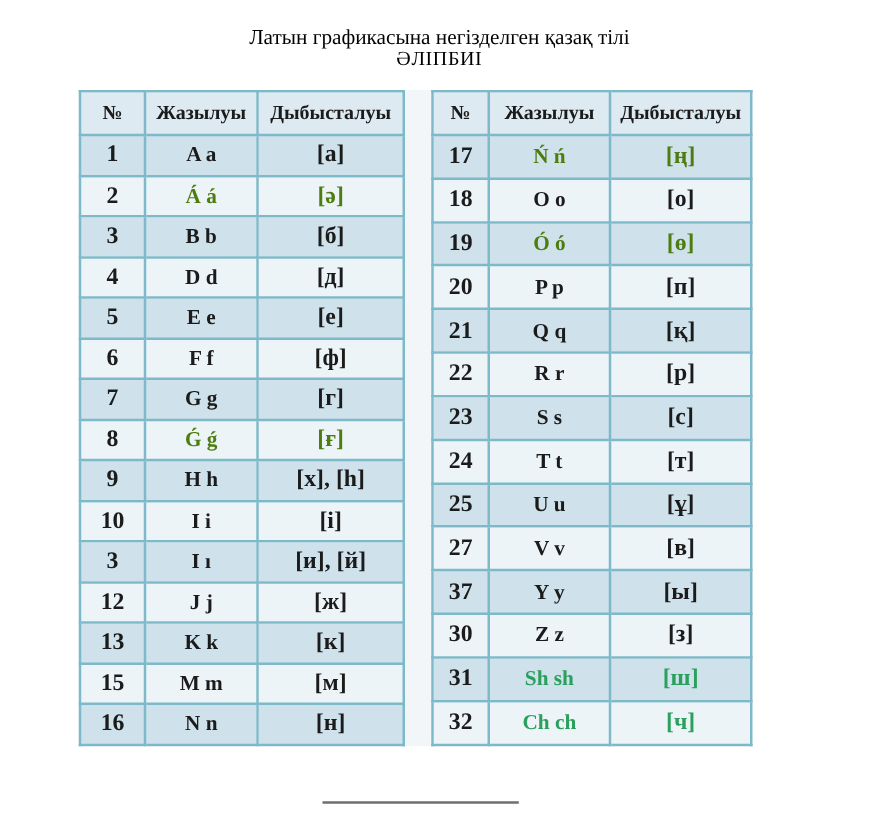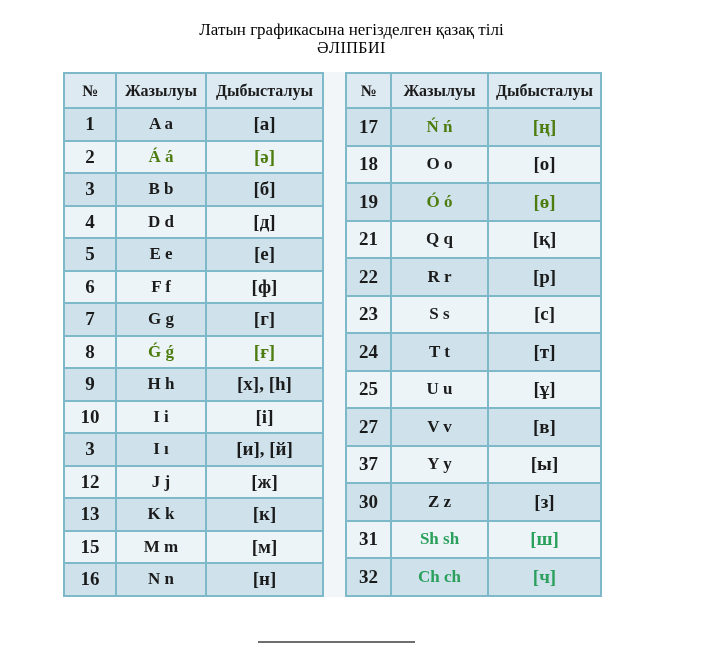--- a/index.html
+++ b/index.html
@@ -183,20 +183,25 @@
         <td class="num">18</td>
         <td class="letters">O o</td>
         <td class="sound">[о]</td>
       </tr>
       <tr data-color="red">
         <td class="num">19</td>
         <td class="letters">Ó ó</td>
         <td class="sound">[ө]</td>
       </tr>
       <tr data-color="black">
+        <td class="num">20</td>
+        <td class="letters">P p</td>
+        <td class="sound">[п]</td>
+      </tr>
+      <tr data-color="black">
         <td class="num">21</td>
         <td class="letters">Q q</td>
         <td class="sound">[қ]</td>
       </tr>
       <tr data-color="black">
         <td class="num">22</td>
         <td class="letters">R r</td>
         <td class="sound">[р]</td>
       </tr>
       <tr data-color="black">

